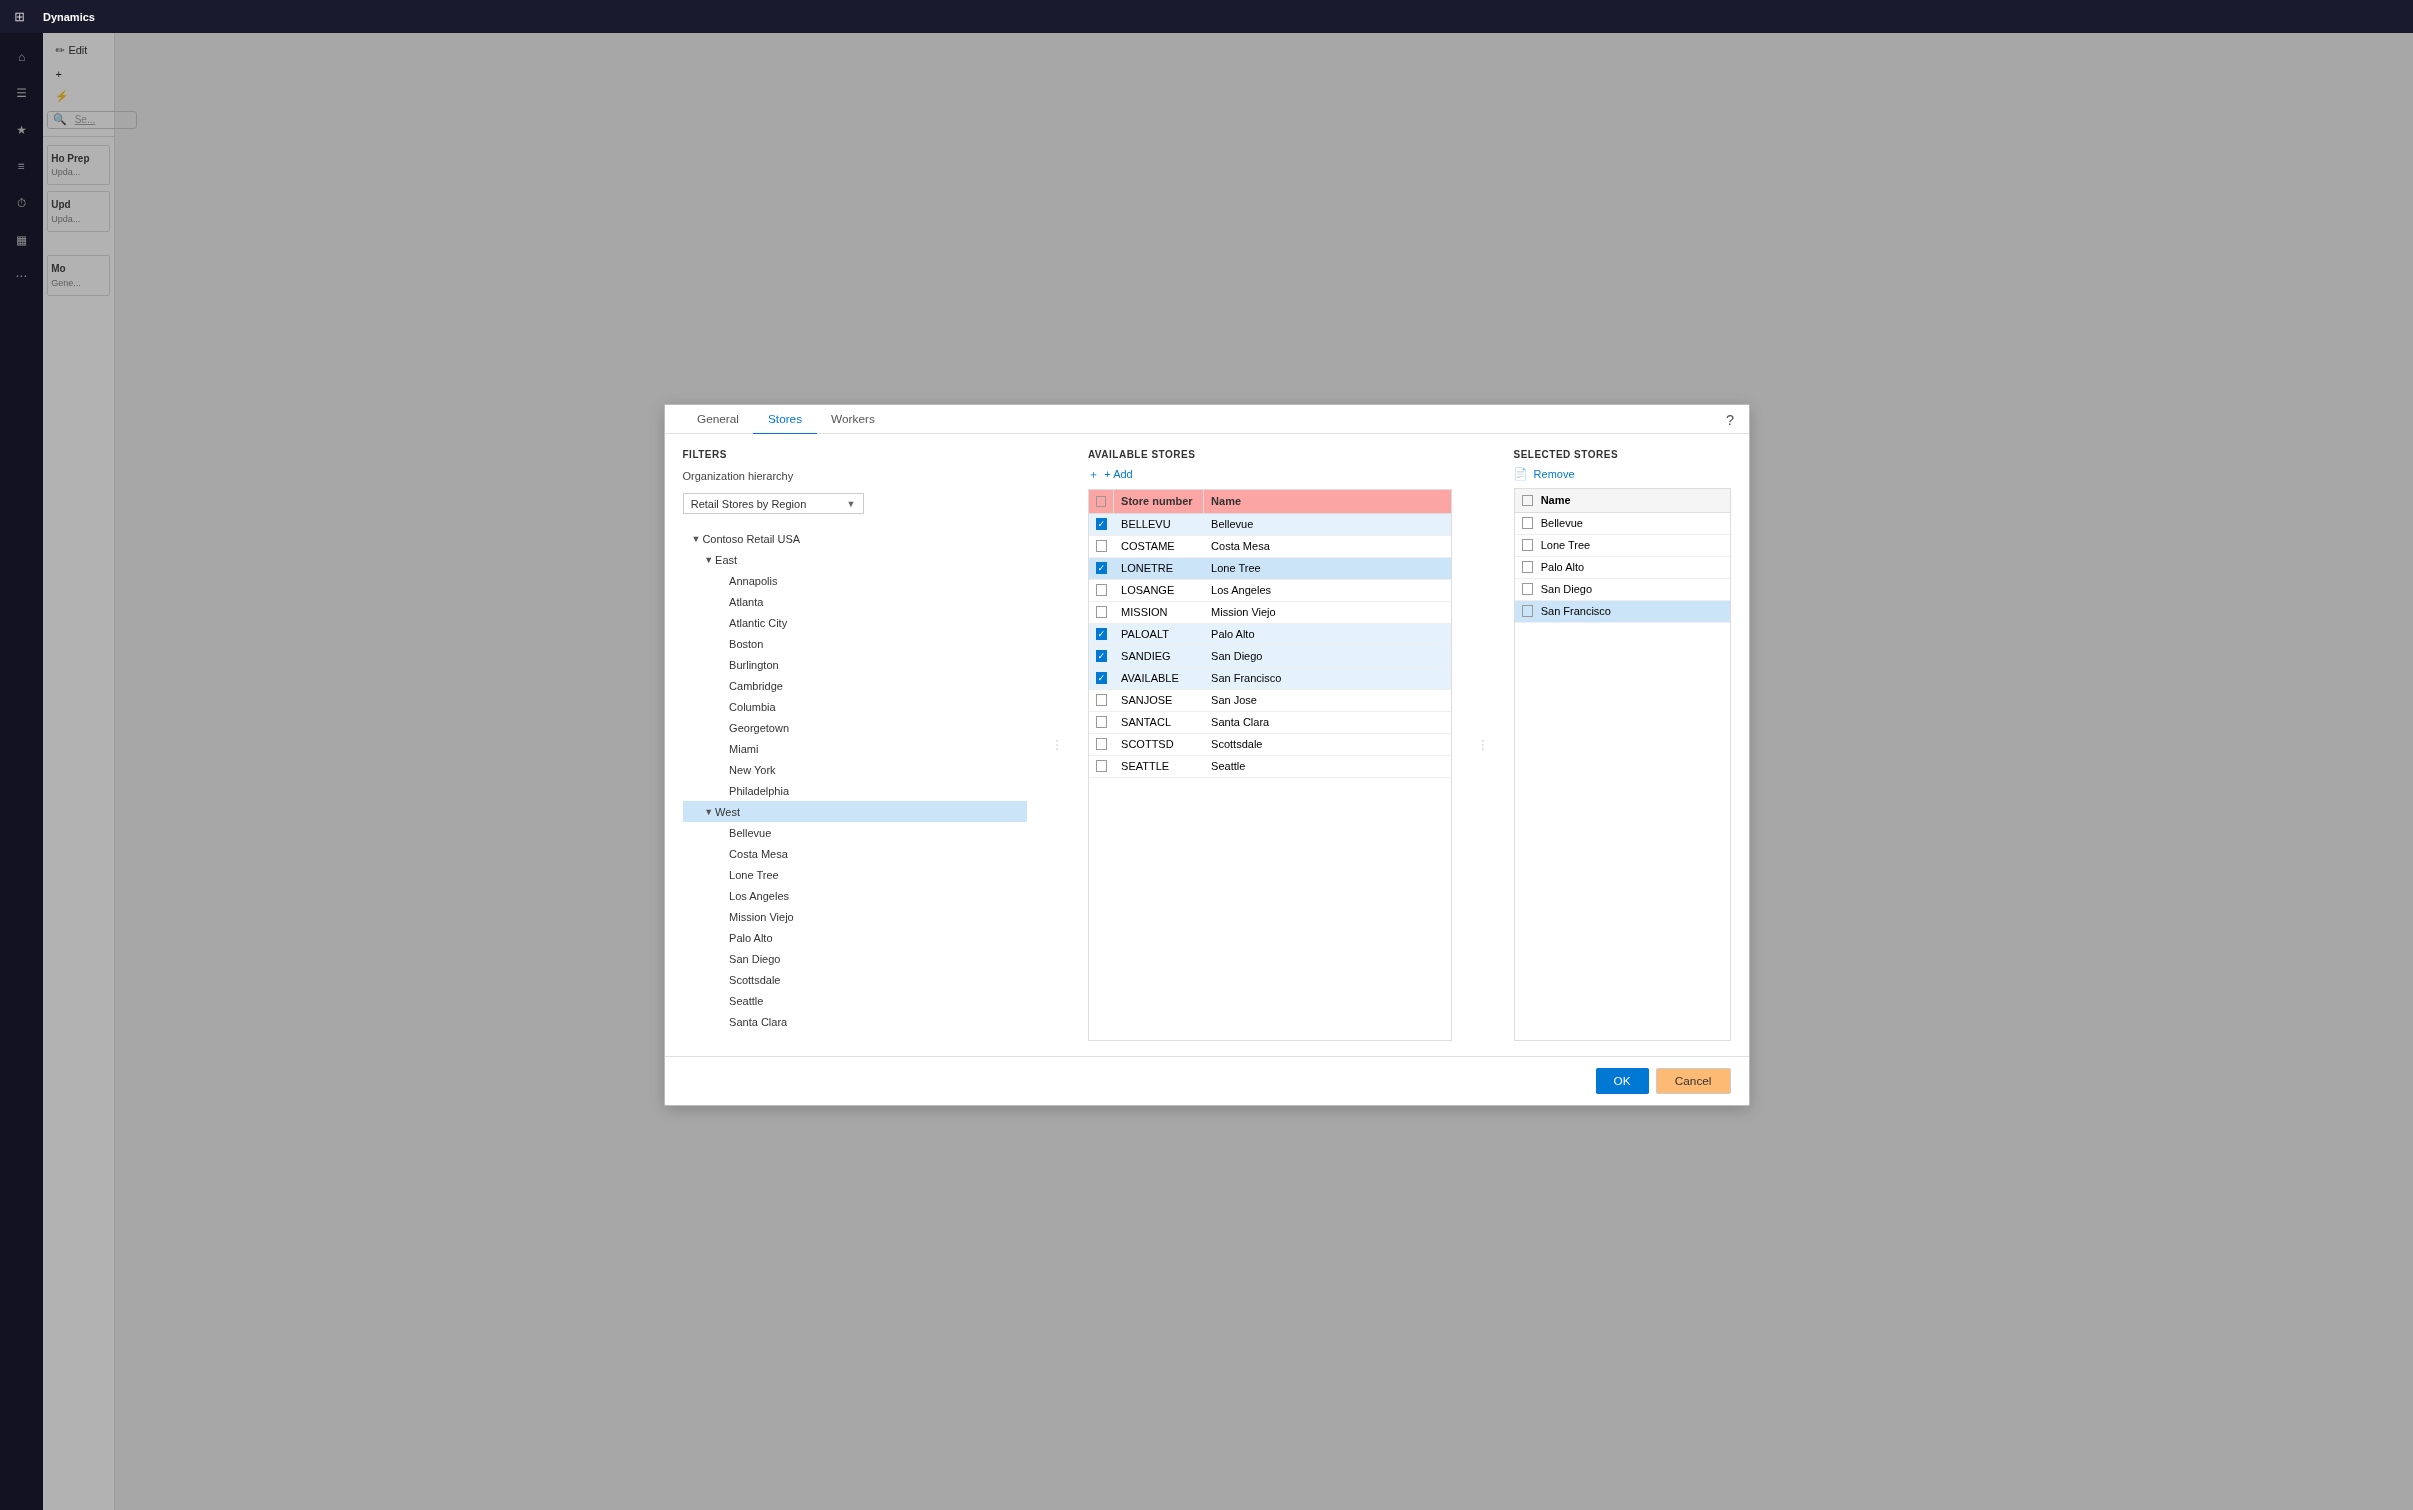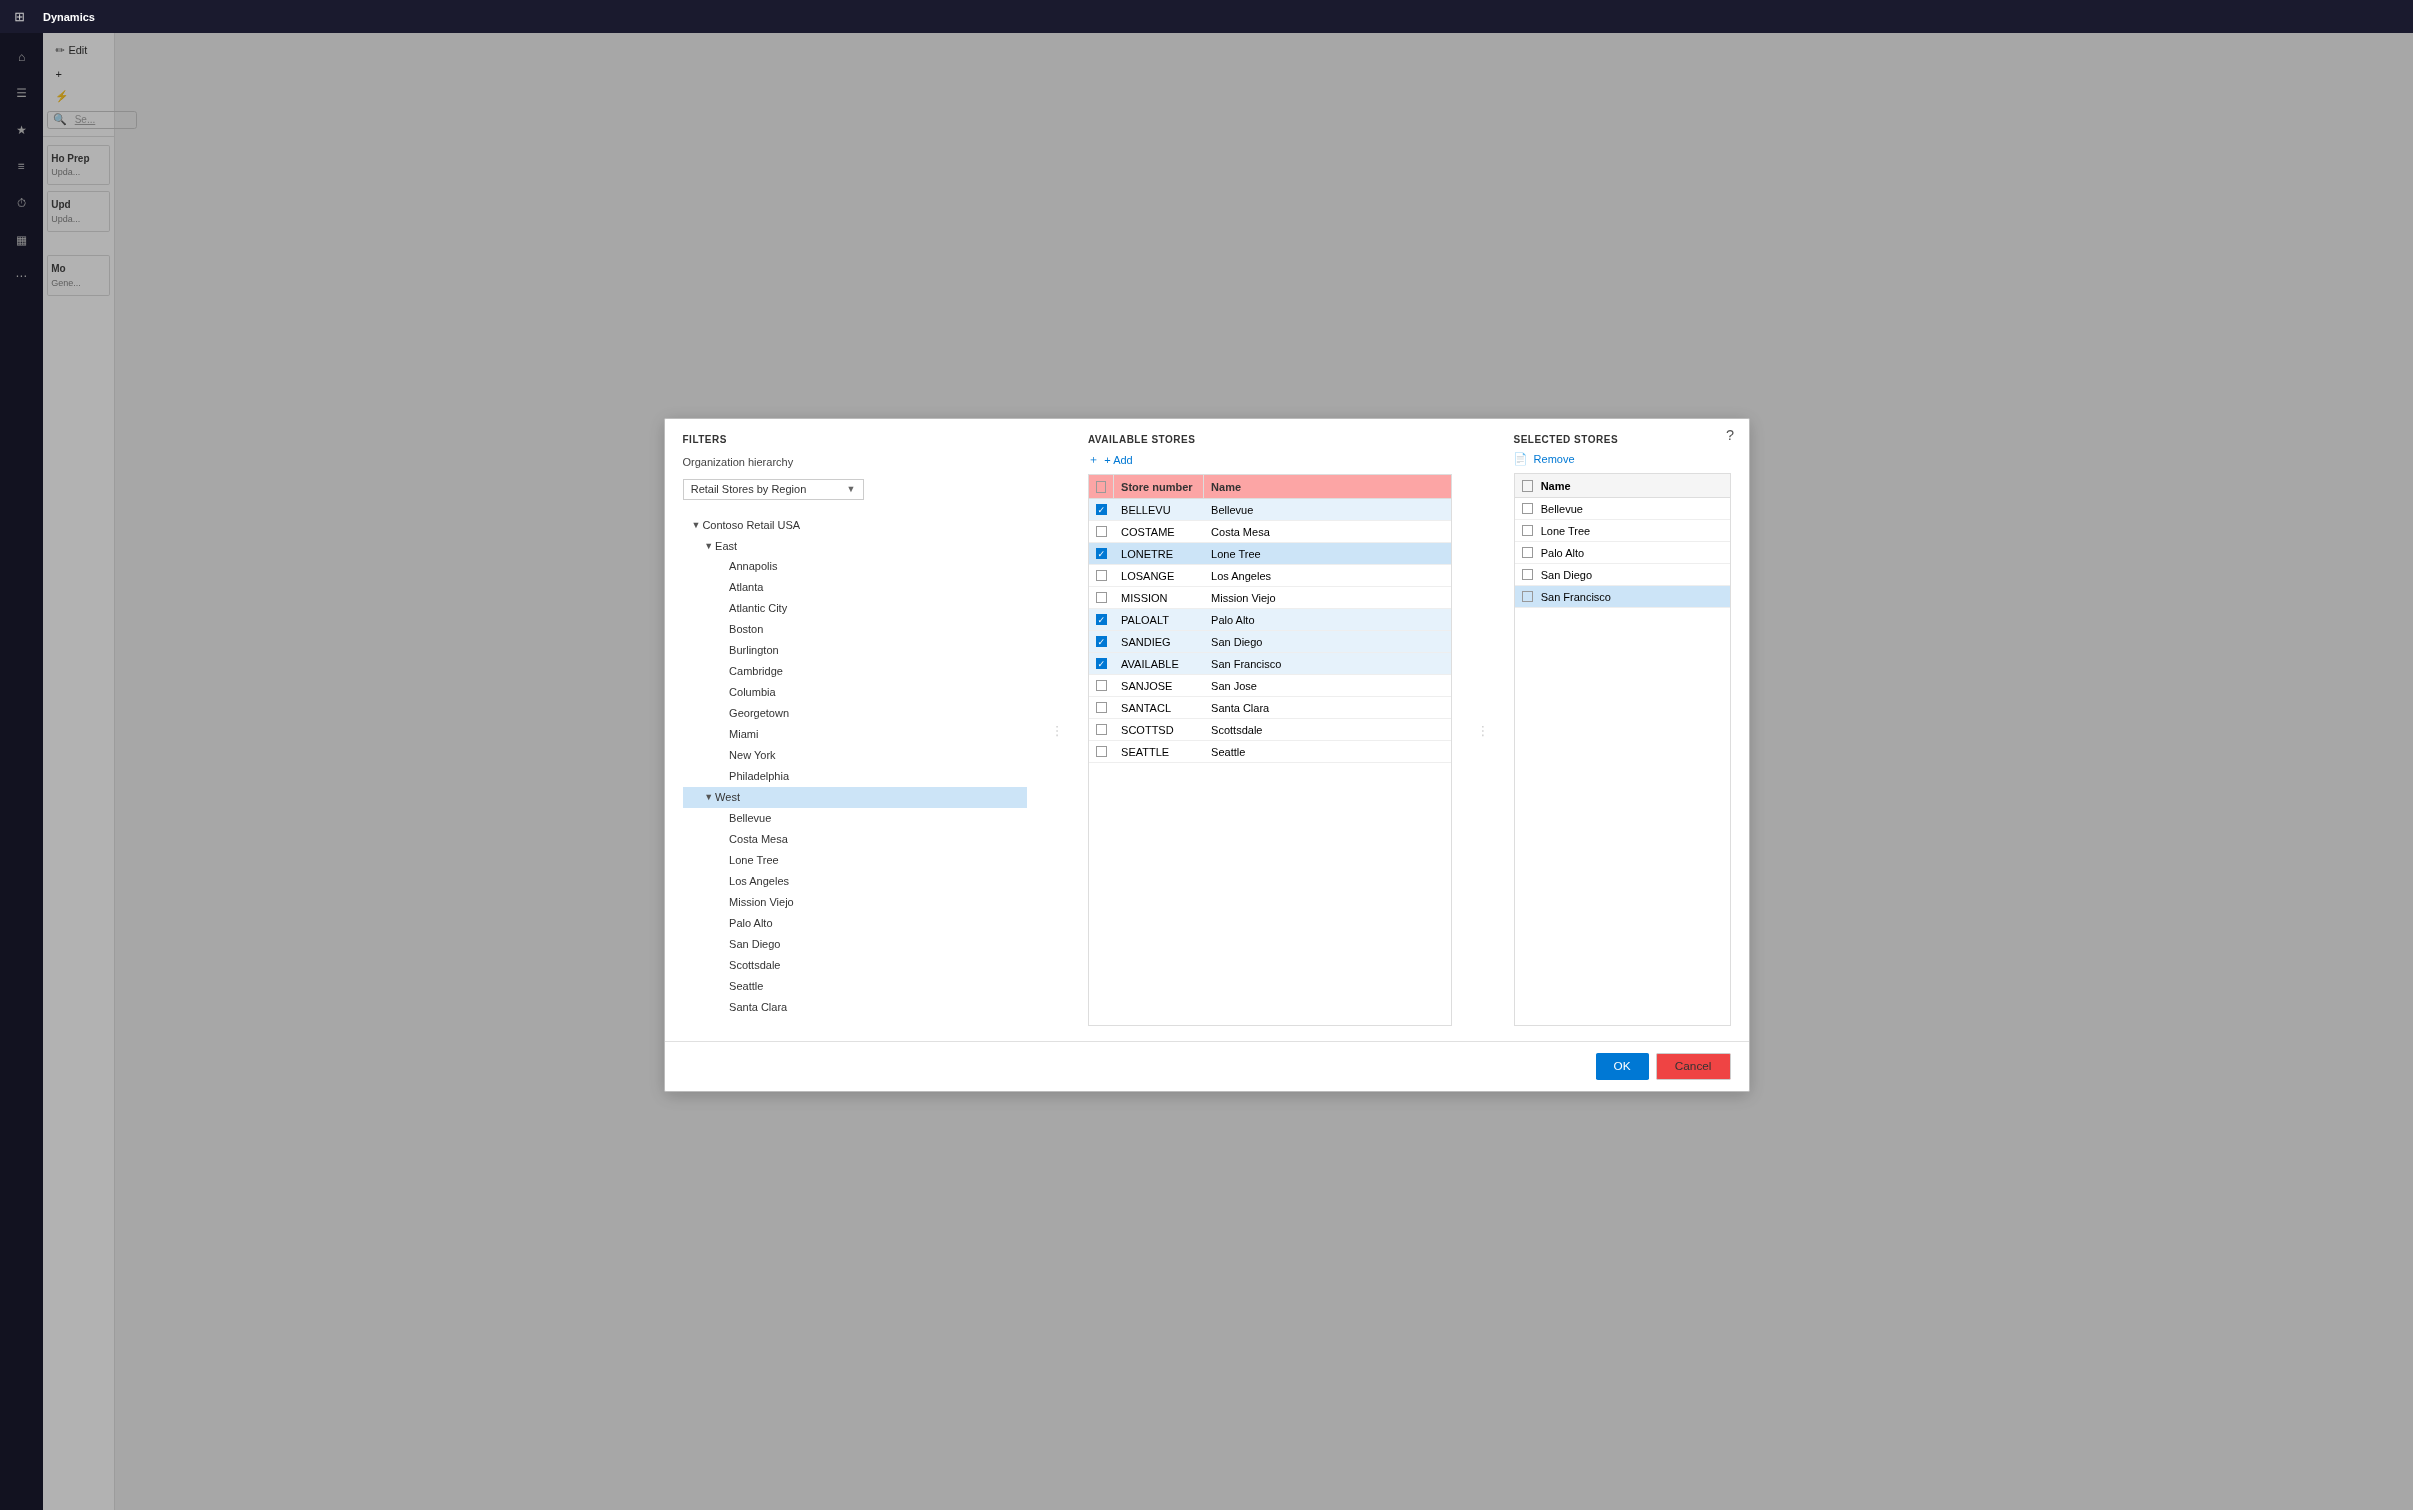--- a/index.html
+++ b/index.html
@@ -25,21 +25,21 @@
     .dialog-overlay { position: fixed; top: 0; left: 0; right: 0; bottom: 0; background: rgba(0,0,0,0.3); display: flex; align-items: center; justify-content: center; z-index: 100; }
     .dialog { background: #fff; border: 0.9px solid #bbb; box-shadow: 0 3.6px 18px rgba(0,0,0,0.2); width: 1086px; max-height: 90vh; display: flex; flex-direction: column; border-radius: 1.8px; }
     .dialog-header { padding: 14.5px 18px 7.2px 18px; border-bottom: 0.9px solid #e0e0e0; }
     .dialog-title { font-size: 16.3px; font-weight: 400; color: #333; }
     .dialog-tabs { display: flex; gap: 0; padding: 0 18px; border-bottom: 0.9px solid #e0e0e0; }
     .dialog-tab { padding: 7.2px 14.5px; font-size: 11.8px; color: #555; cursor: pointer; border-bottom: 1.8px solid transparent; margin-bottom: -0.9px; }
     .dialog-tab.active { color: #0078d4; border-bottom: 1.8px solid #0078d4; font-weight: 500; }
     .dialog-body { display: flex; flex: 1; overflow: hidden; padding: 14.5px 18px; gap: 28px; }
     .dialog-footer { padding: 11px 18px; border-top: 0.9px solid #e0e0e0; display: flex; justify-content: flex-end; gap: 7.2px; }
     .btn-ok { background: #0078d4; color: #fff; border: none; padding: 5.4px 18px; font-size: 11.8px; cursor: pointer; border-radius: 1.8px; }
-    .btn-cancel { background: #ef4444; color: #333; border: 0.9px solid #ccc; padding: 5.4px 18px; font-size: 11.8px; cursor: pointer; border-radius: 1.8px; }
+    .btn-cancel { background: #fdba74; color: #333; border: 0.9px solid #ccc; padding: 5.4px 18px; font-size: 11.8px; cursor: pointer; border-radius: 1.8px; }
 
     
     .filters-panel { width: 344px; flex-shrink: 0; display: flex; flex-direction: column; gap: 7.2px; }
     .filters-title { font-size: 10px; font-weight: 700; color: #333; text-transform: uppercase; letter-spacing: 0.5px; margin-bottom: 3.6px; }
     .filters-label { font-size: 11px; color: #444; margin-bottom: 3.6px; }
     .filters-select { display: flex; align-items: center; border: 0.9px solid #ccc; padding: 3.6px 7.2px; font-size: 11px; color: #333; background: #fff; cursor: pointer; width: 181px; gap: 3.6px; }
     .filters-select-text { flex: 1; }
     .filters-select-arrow { font-size: 9px; color: #666; }
 
     
@@ -150,20 +150,25 @@
   <div class="main" style="background: #f0f0f0; flex:1;">
   </div>
 </div>
 
 <div class="dialog-overlay">
   <div class="dialog" style="position: relative;">
 
     <div class="help-icon">?</div>
 
 
+    <div class="dialog-tabs">
+      <div class="dialog-tab">General</div>
+      <div class="dialog-tab active">Stores</div>
+      <div class="dialog-tab">Workers</div>
+    </div>
 
     <div class="dialog-body">
 
       <div class="filters-panel">
         <div class="filters-title">FILTERS</div>
         <div class="filters-label">Organization hierarchy</div>
         <div class="filters-select">
           <span class="filters-select-text">Retail Stores by Region</span>
           <span class="filters-select-arrow">▼</span>
         </div>

